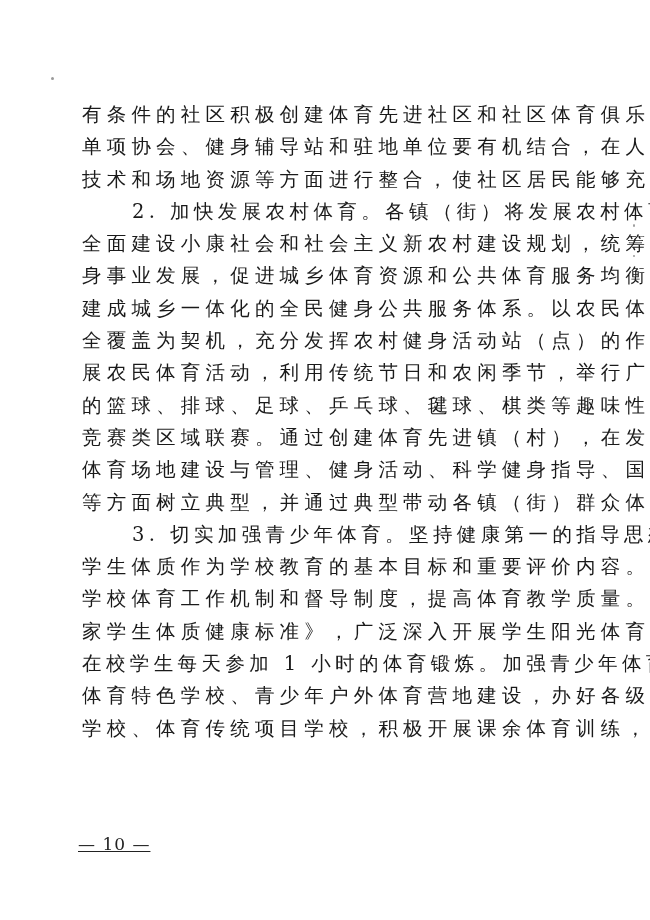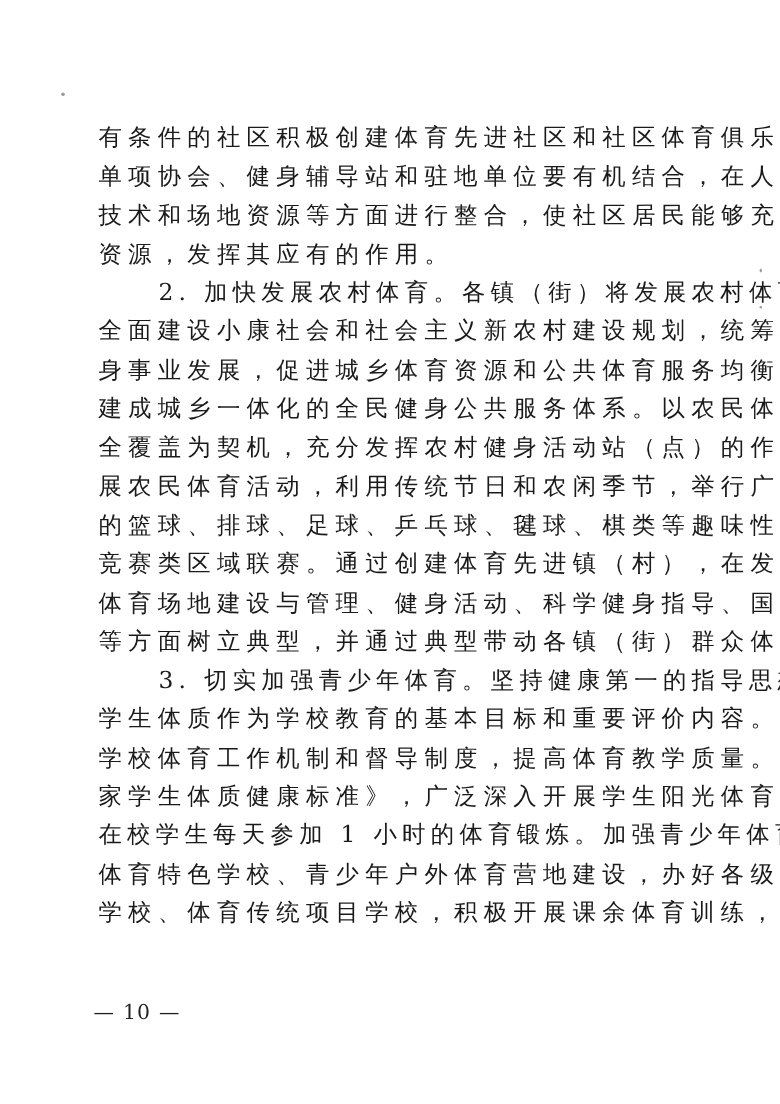--- a/index.html
+++ b/index.html
@@ -38,41 +38,41 @@
     }
     .line.tight { letter-spacing: 4.4px; }
     .line.indent { padding-left: 50px; }
     .page-number {
       position: absolute;
       left: 78px;
       top: 834px;
       font-size: 17px;
       letter-spacing: 1px;
       color: #222;
+      text-decoration: underline;
     }
     .speck {
       position: absolute;
       background: #9a9a9a;
       border-radius: 50%;
     }
   </style>
 </head>
 <body>
 
 <div class="page">
 
   <span class="speck" style="left:51px;top:77px;width:3px;height:3px;"></span>
   <span class="speck" style="left:633px;top:224px;width:2px;height:3px;"></span>
   <span class="speck" style="left:633px;top:255px;width:2px;height:2px;"></span>
 
   <div class="body-text">
     <div class="line">有条件的社区积极创建体育先进社区和社区体育俱乐部，社区、</div>
     <div class="line">单项协会、健身辅导站和驻地单位要有机结合，在人力、物力、</div>
     <div class="line">技术和场地资源等方面进行整合，使社区居民能够充分享受社会</div>
-    <div class="line">资源，发挥其应有的作用。</div>
     <div class="line indent tight">2. 加快发展农村体育。各镇（街）将发展农村体育纳入当地</div>
     <div class="line">全面建设小康社会和社会主义新农村建设规划，统筹城乡居民健</div>
     <div class="line">身事业发展，促进城乡体育资源和公共体育服务均衡配置，逐步</div>
     <div class="line">建成城乡一体化的全民健身公共服务体系。以农民体育健身工程</div>
     <div class="line">全覆盖为契机，充分发挥农村健身活动站（点）的作用，广泛开</div>
     <div class="line">展农民体育活动，利用传统节日和农闲季节，举行广大农民喜爱</div>
     <div class="line">的篮球、排球、足球、乒乓球、毽球、棋类等趣味性体育活动和</div>
     <div class="line">竞赛类区域联赛。通过创建体育先进镇（村），在发挥组织领导、</div>
     <div class="line">体育场地建设与管理、健身活动、科学健身指导、国民体质监测</div>
     <div class="line">等方面树立典型，并通过典型带动各镇（街）群众体育工作协调</div>

